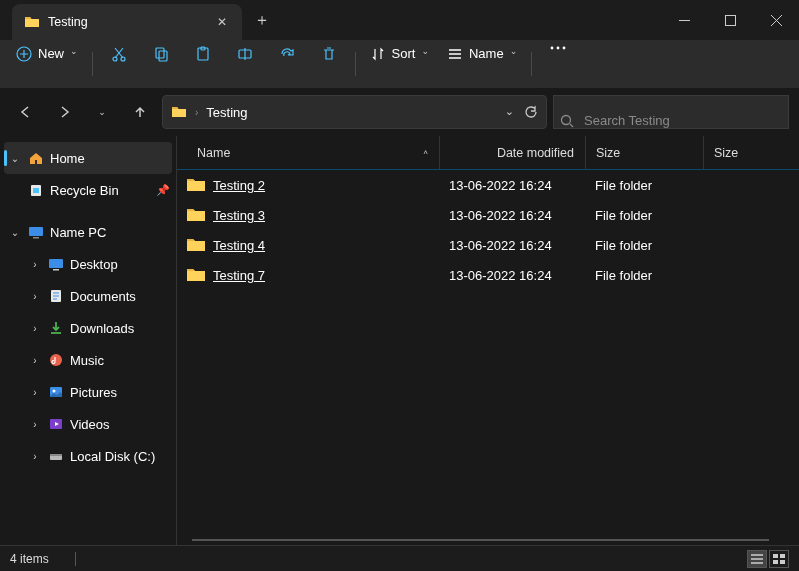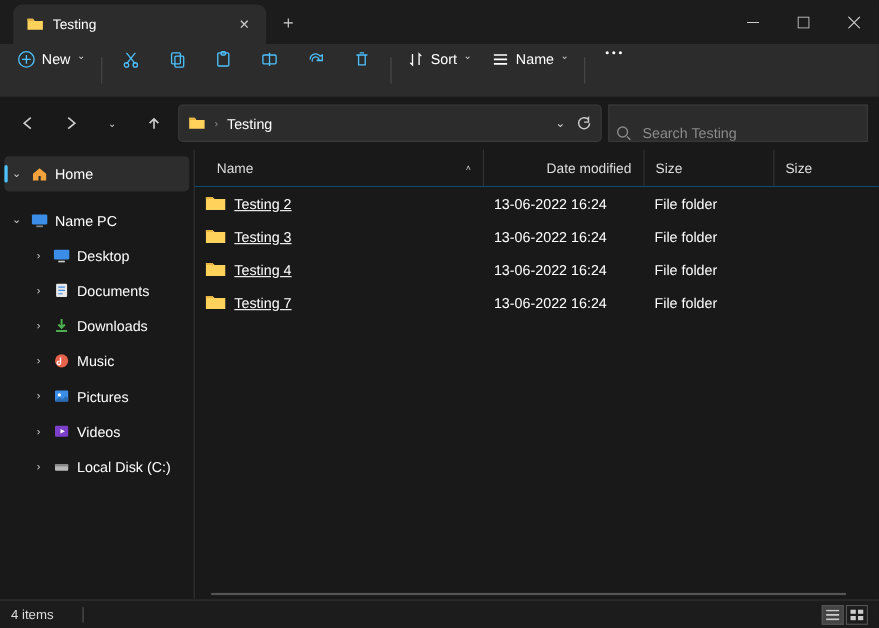--- a/index.html
+++ b/index.html
@@ -221,20 +221,30 @@
     <div class="sidebar">
       <div class="tree-item selected">
         <span class="tree-caret">⌄</span>
         <span class="tree-icon">
             <svg width="16" height="16">
               <path d="M2 8l6-5 6 5v6H9v-4H7v4H2z" fill="#f3a33c"></path>
             </svg>
           </span>
         <span class="tree-label">Home</span>
       </div>
+      <div class="tree-item indent1">
+        <span class="tree-icon">
+            <svg width="16" height="16">
+              <rect x="3" y="3" width="10" height="11" rx="1" fill="#e8e8e8"></rect>
+              <rect x="5" y="6" width="6" height="5" fill="#4cc2ff"></rect>
+            </svg>
+          </span>
+        <span class="tree-label">Recycle Bin</span>
+        <span class="tree-pin">📌</span>
+      </div>
       <div style="height:10px"></div>
       <div class="tree-item">
         <span class="tree-caret">⌄</span>
         <span class="tree-icon">
             <svg width="16" height="16">
               <rect x="1" y="3" width="14" height="9" rx="1" fill="#3b8de8"></rect>
               <rect x="5" y="13" width="6" height="1.5" fill="#888"></rect>
             </svg>
           </span>
         <span class="tree-label">Name PC</span>

